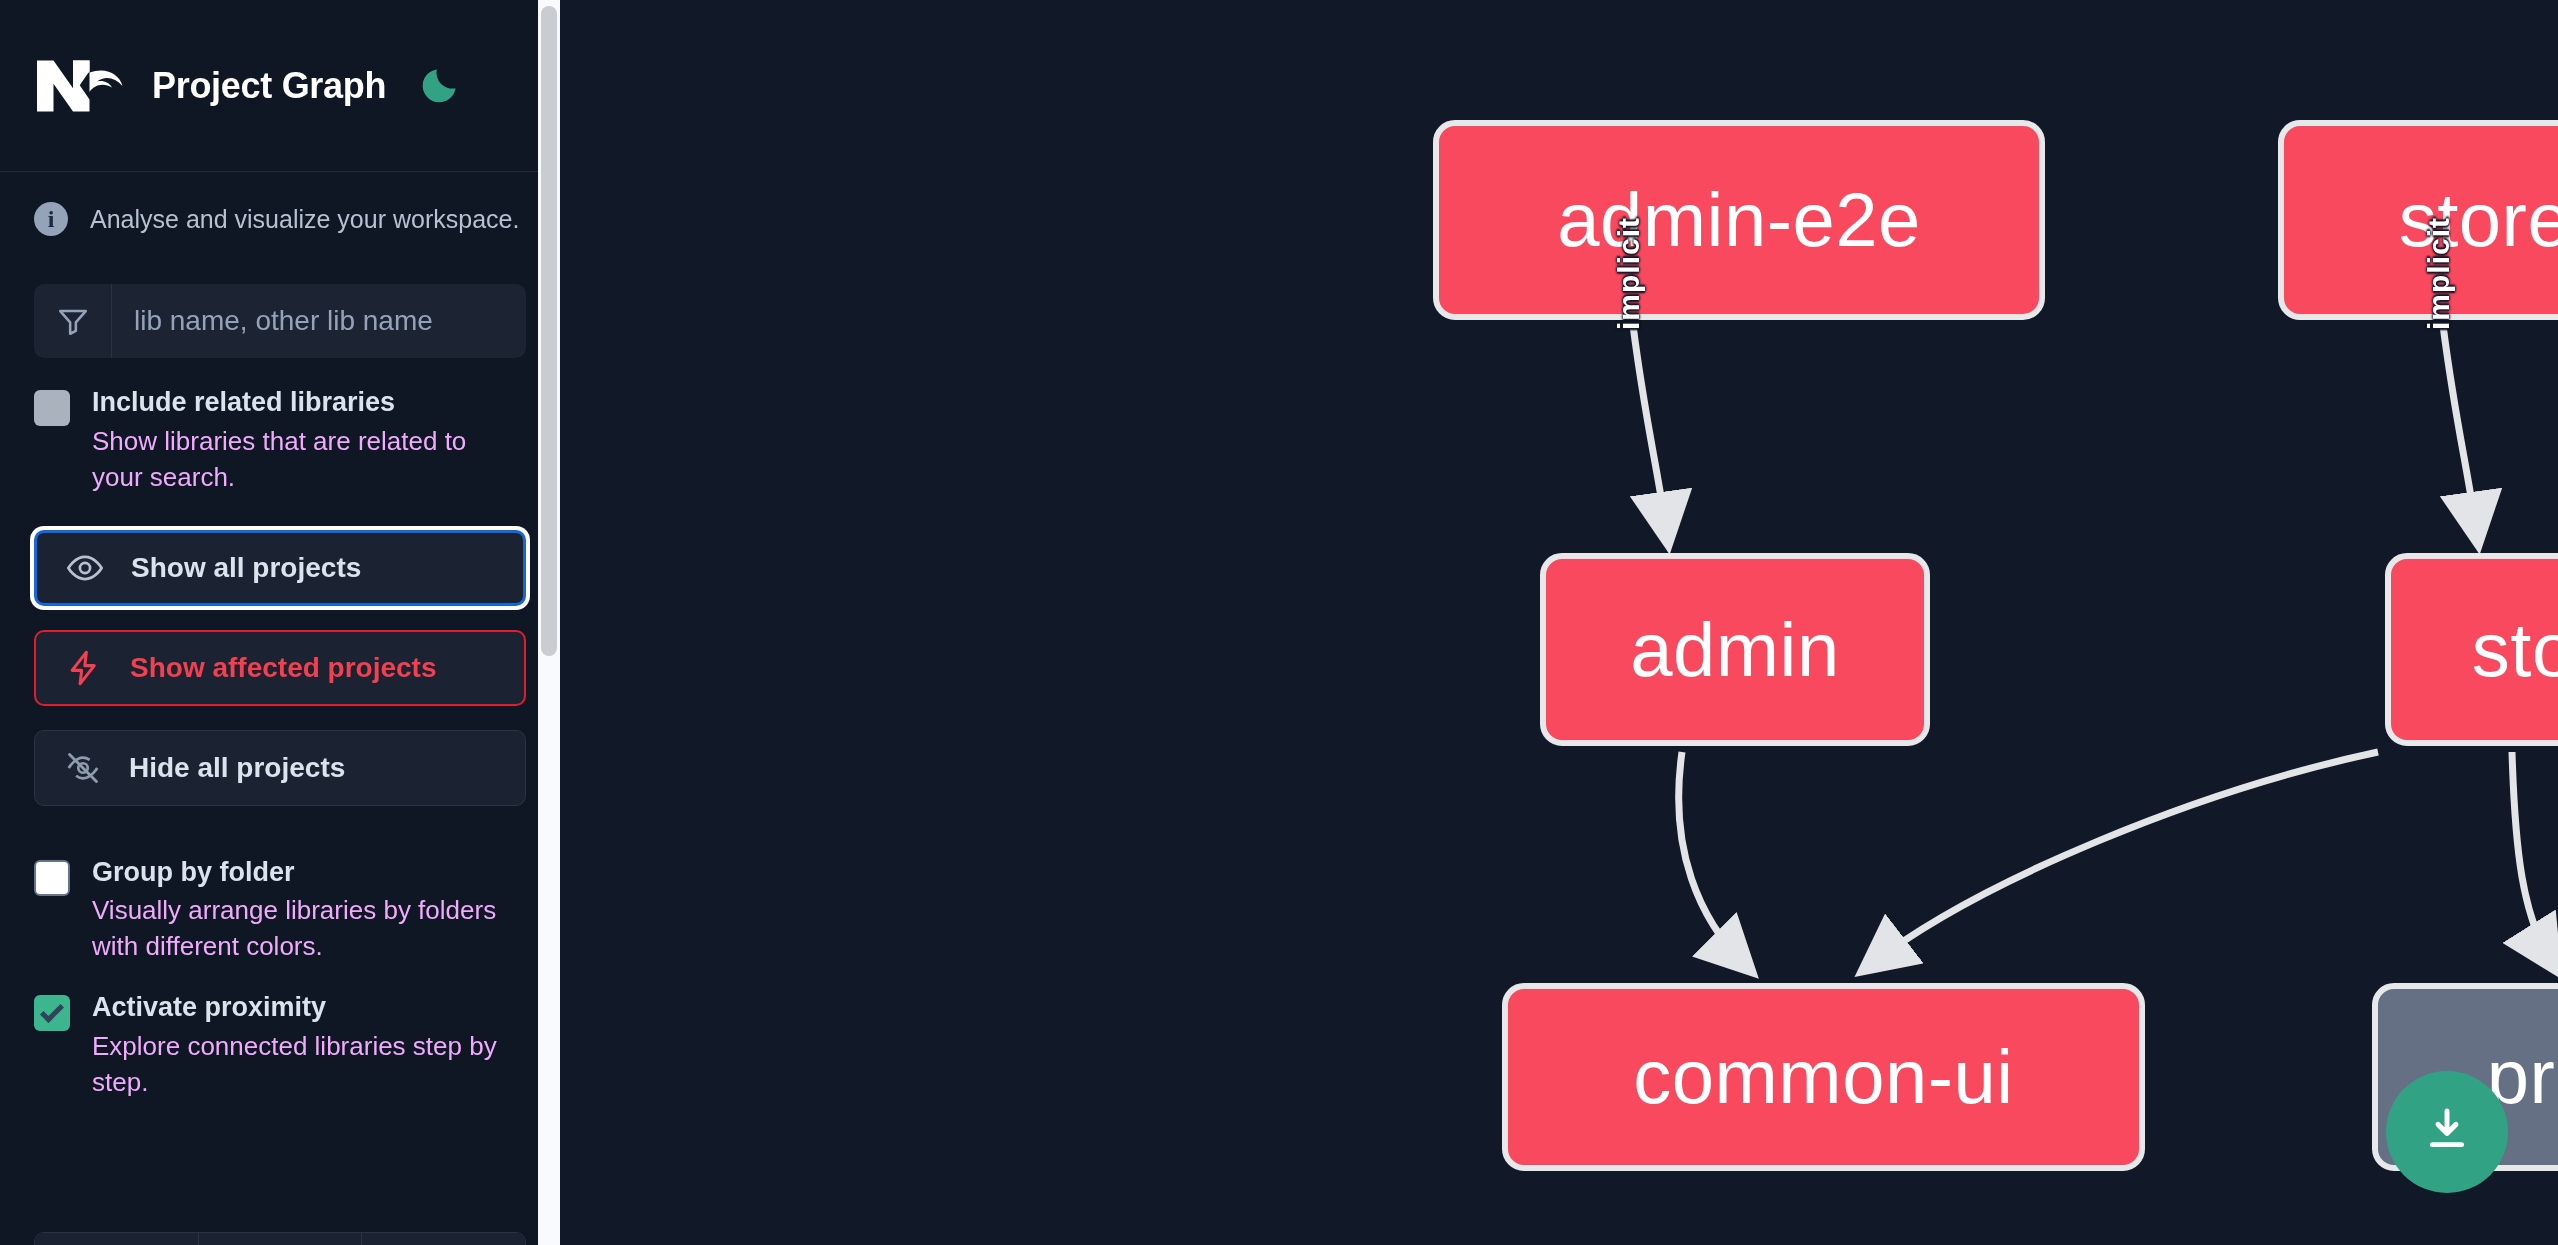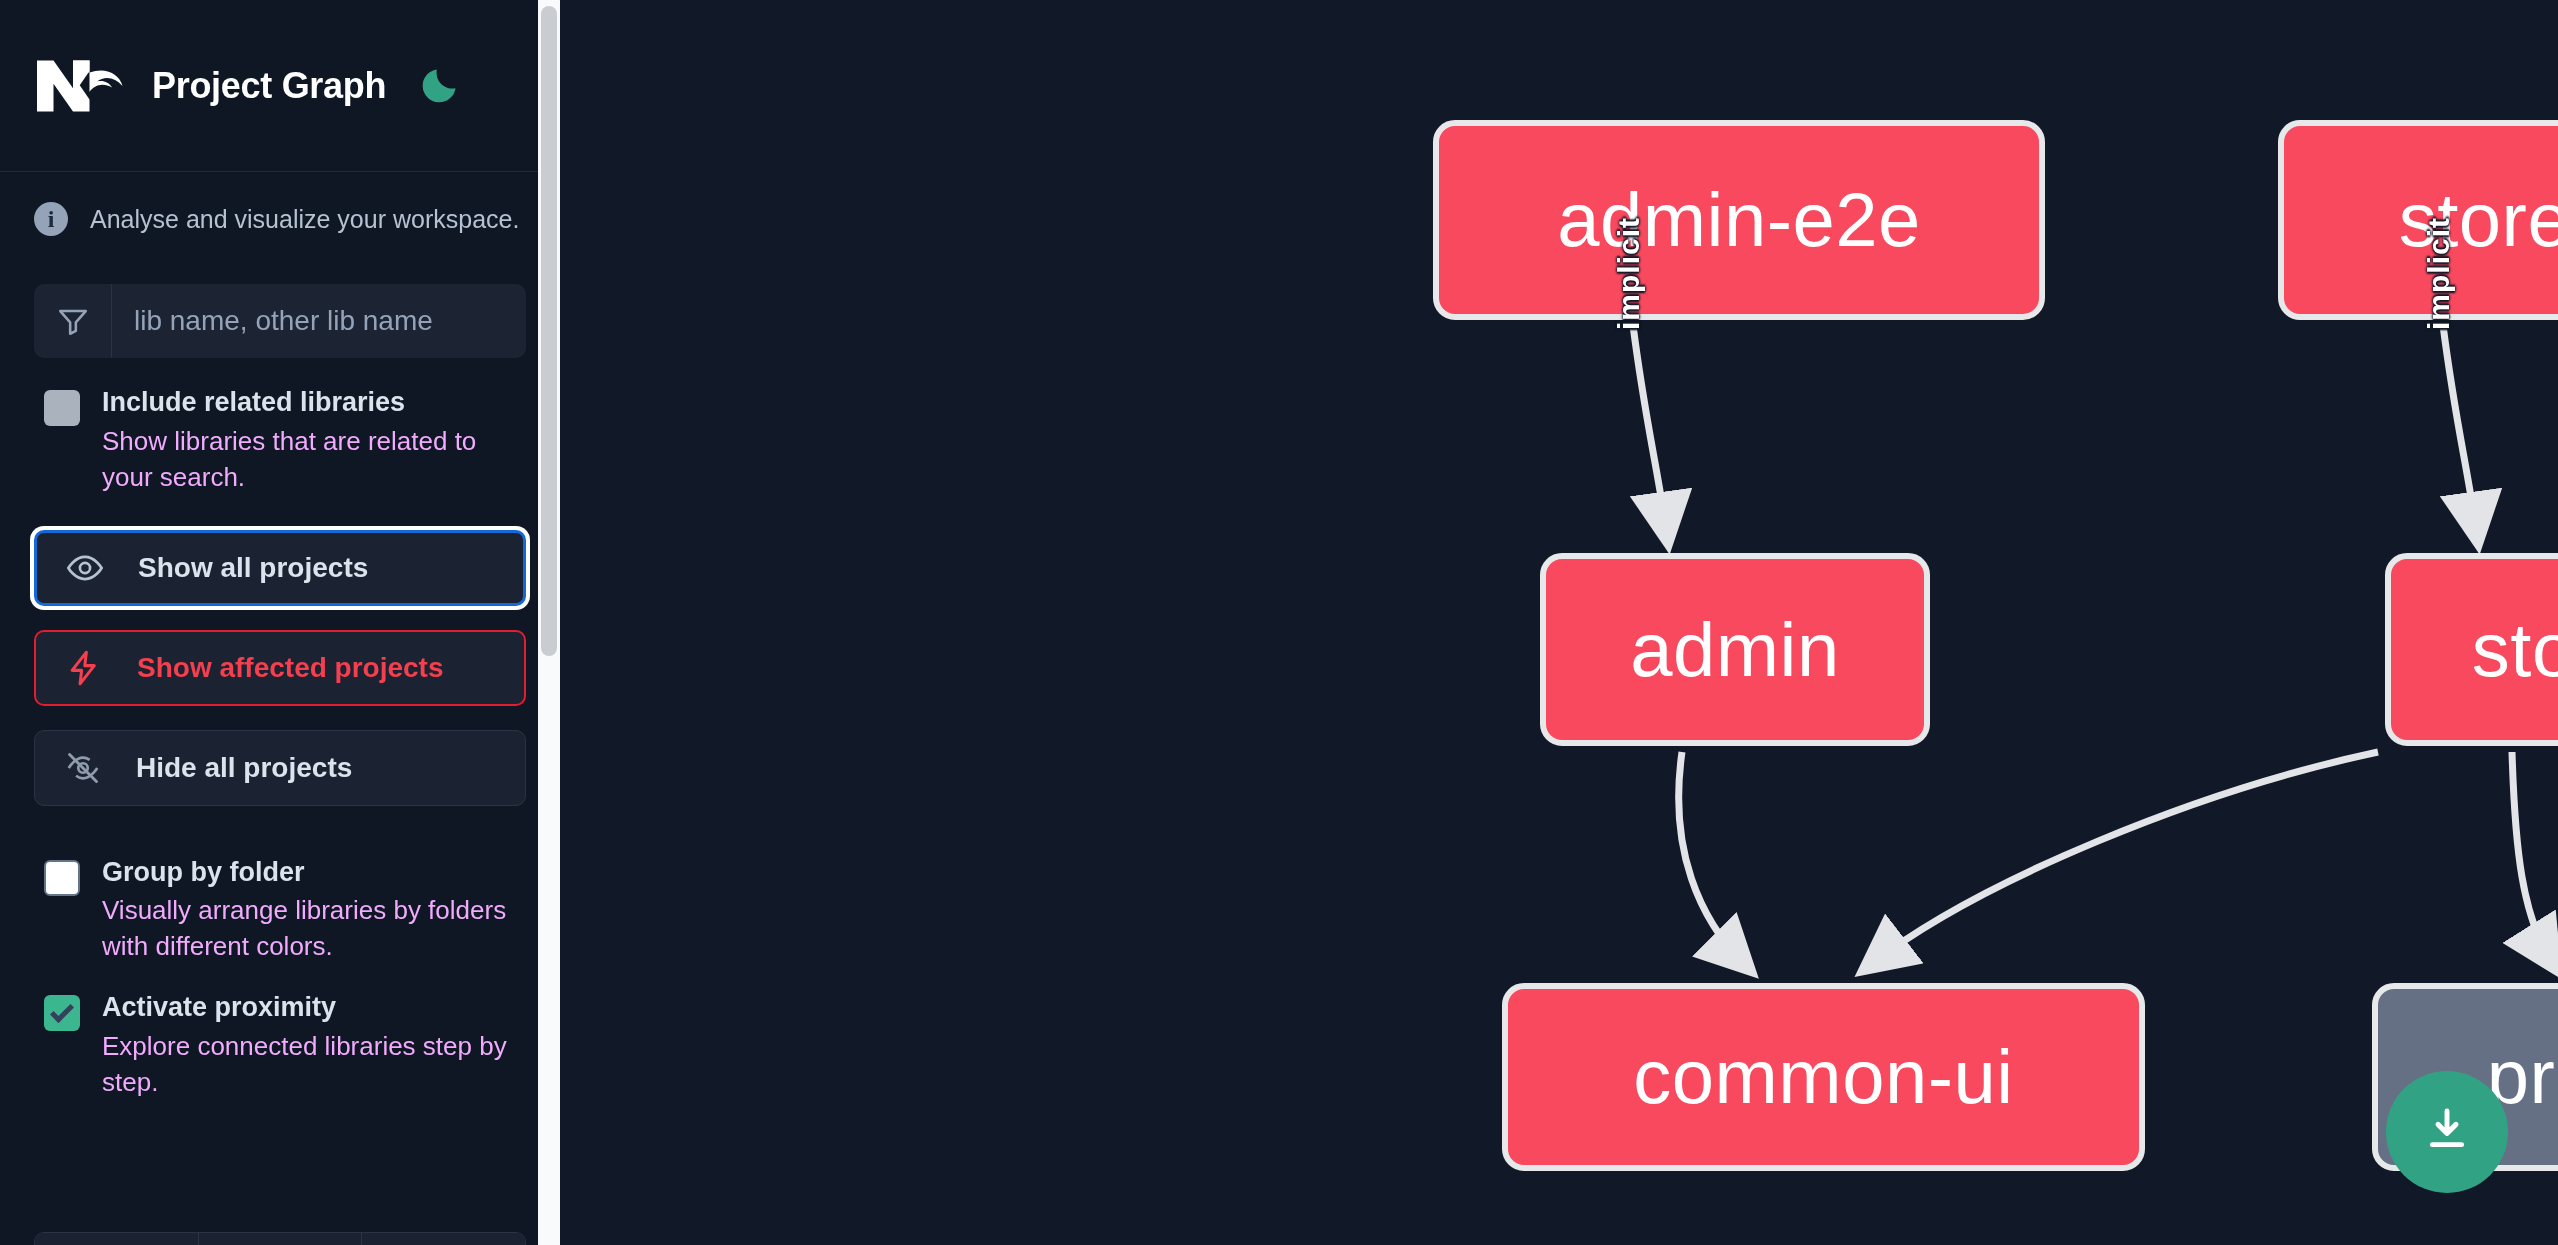--- a/index.html
+++ b/index.html
@@ -103,21 +103,21 @@
     background: transparent;
     border: 0;
     outline: none;
     color: #cbd5e1;
     font-size: 28px;
     padding: 4px 22px;
     font-family: "Liberation Sans", sans-serif;
   }
   .search-input::placeholder { color: #94a3b8; }
 
-  .check-block { display: flex; padding: 28px 34px 0 34px; margin-left: 10px; }
+  .check-block { display: flex; padding: 28px 34px 0 34px; }
   .check-block.tight { padding-top: 26px; }
 
   .cbox {
     width: 36px; height: 36px; flex: 0 0 36px;
     border-radius: 6px;
     margin-top: 4px;
     display: flex; align-items: center; justify-content: center;
     cursor: pointer;
   }
   .cbox.disabled { background: #aab2bd; }
@@ -152,21 +152,20 @@
     border-radius: 10px;
     display: flex;
     align-items: center;
     padding-left: 28px;
     margin-bottom: 24px;
     cursor: pointer;
     background: #1b2333;
     border: 1px solid #2c3purple;
     border: 1px solid #2b3purple;
     border: 1px solid #2b3344;
-    gap: 7px;
   }
   .gbtn .lbl {
     font-size: 28px;
     font-weight: 700;
     margin-left: 26px;
     white-space: nowrap;
   }
   .gbtn .ic { width: 40px; height: 40px; flex: 0 0 40px; display:flex; align-items:center; justify-content:center; }
 
   .gbtn.focus-ring {

